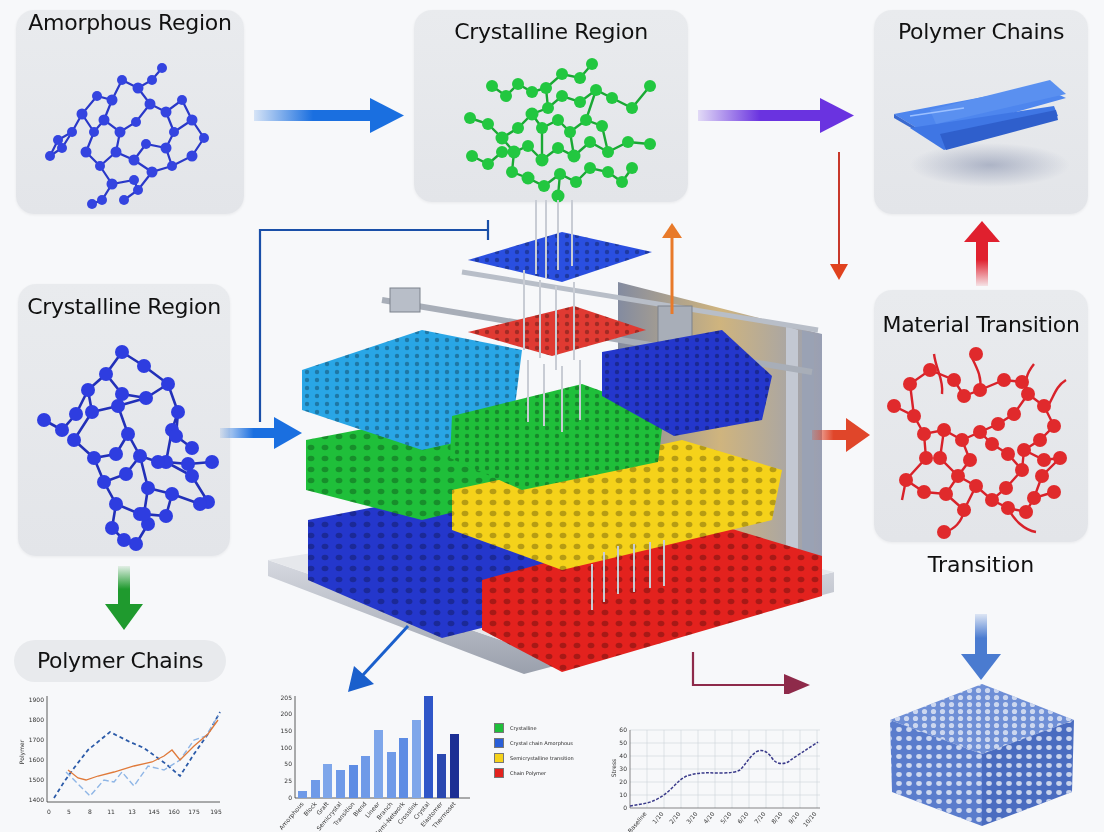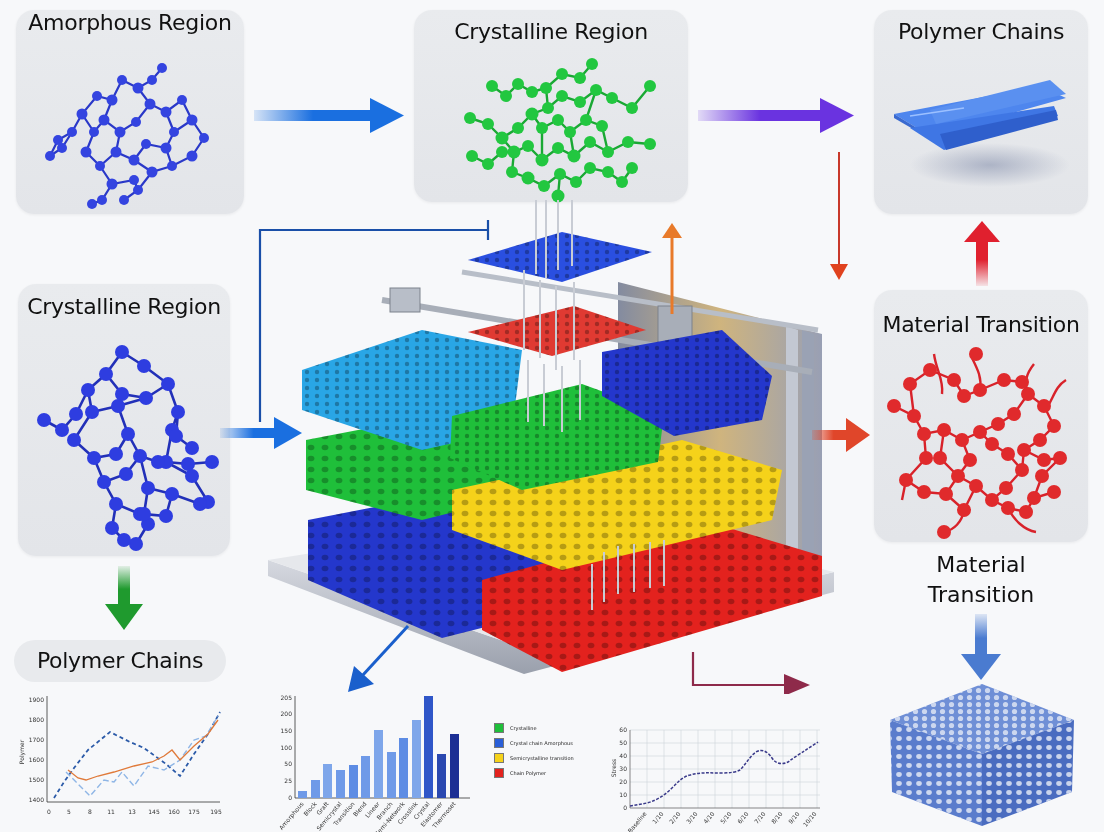--- a/index.html
+++ b/index.html
@@ -487,21 +487,20 @@
         <circle cx="170" cy="152" r="7"></circle>
       <circle cx="160" cy="120" r="7"></circle>
         <circle cx="176" cy="118" r="7"></circle>
         <circle cx="158" cy="136" r="7"></circle>
       <circle cx="60" cy="192" r="7"></circle>
     </g>
   </svg>
 </div>
 
 <div class="abs" style="left:874px;top:550px;width:214px;text-align:center;font-size:22px;line-height:30px;">
-  <div>Material</div>
   <div>Transition</div>
 </div>
 
 <svg class="abs" style="left:960px;top:614px;" width="42" height="68" viewBox="0 0 42 68">
   <defs>
       <linearGradient id="gBlueDn" x1="0" y1="0" x2="0" y2="1">
         <stop offset="0" stop-color="#4a7bd0" stop-opacity="0.15"></stop>
         <stop offset="0.55" stop-color="#4a7bd0"></stop>
       </linearGradient>
     </defs>

